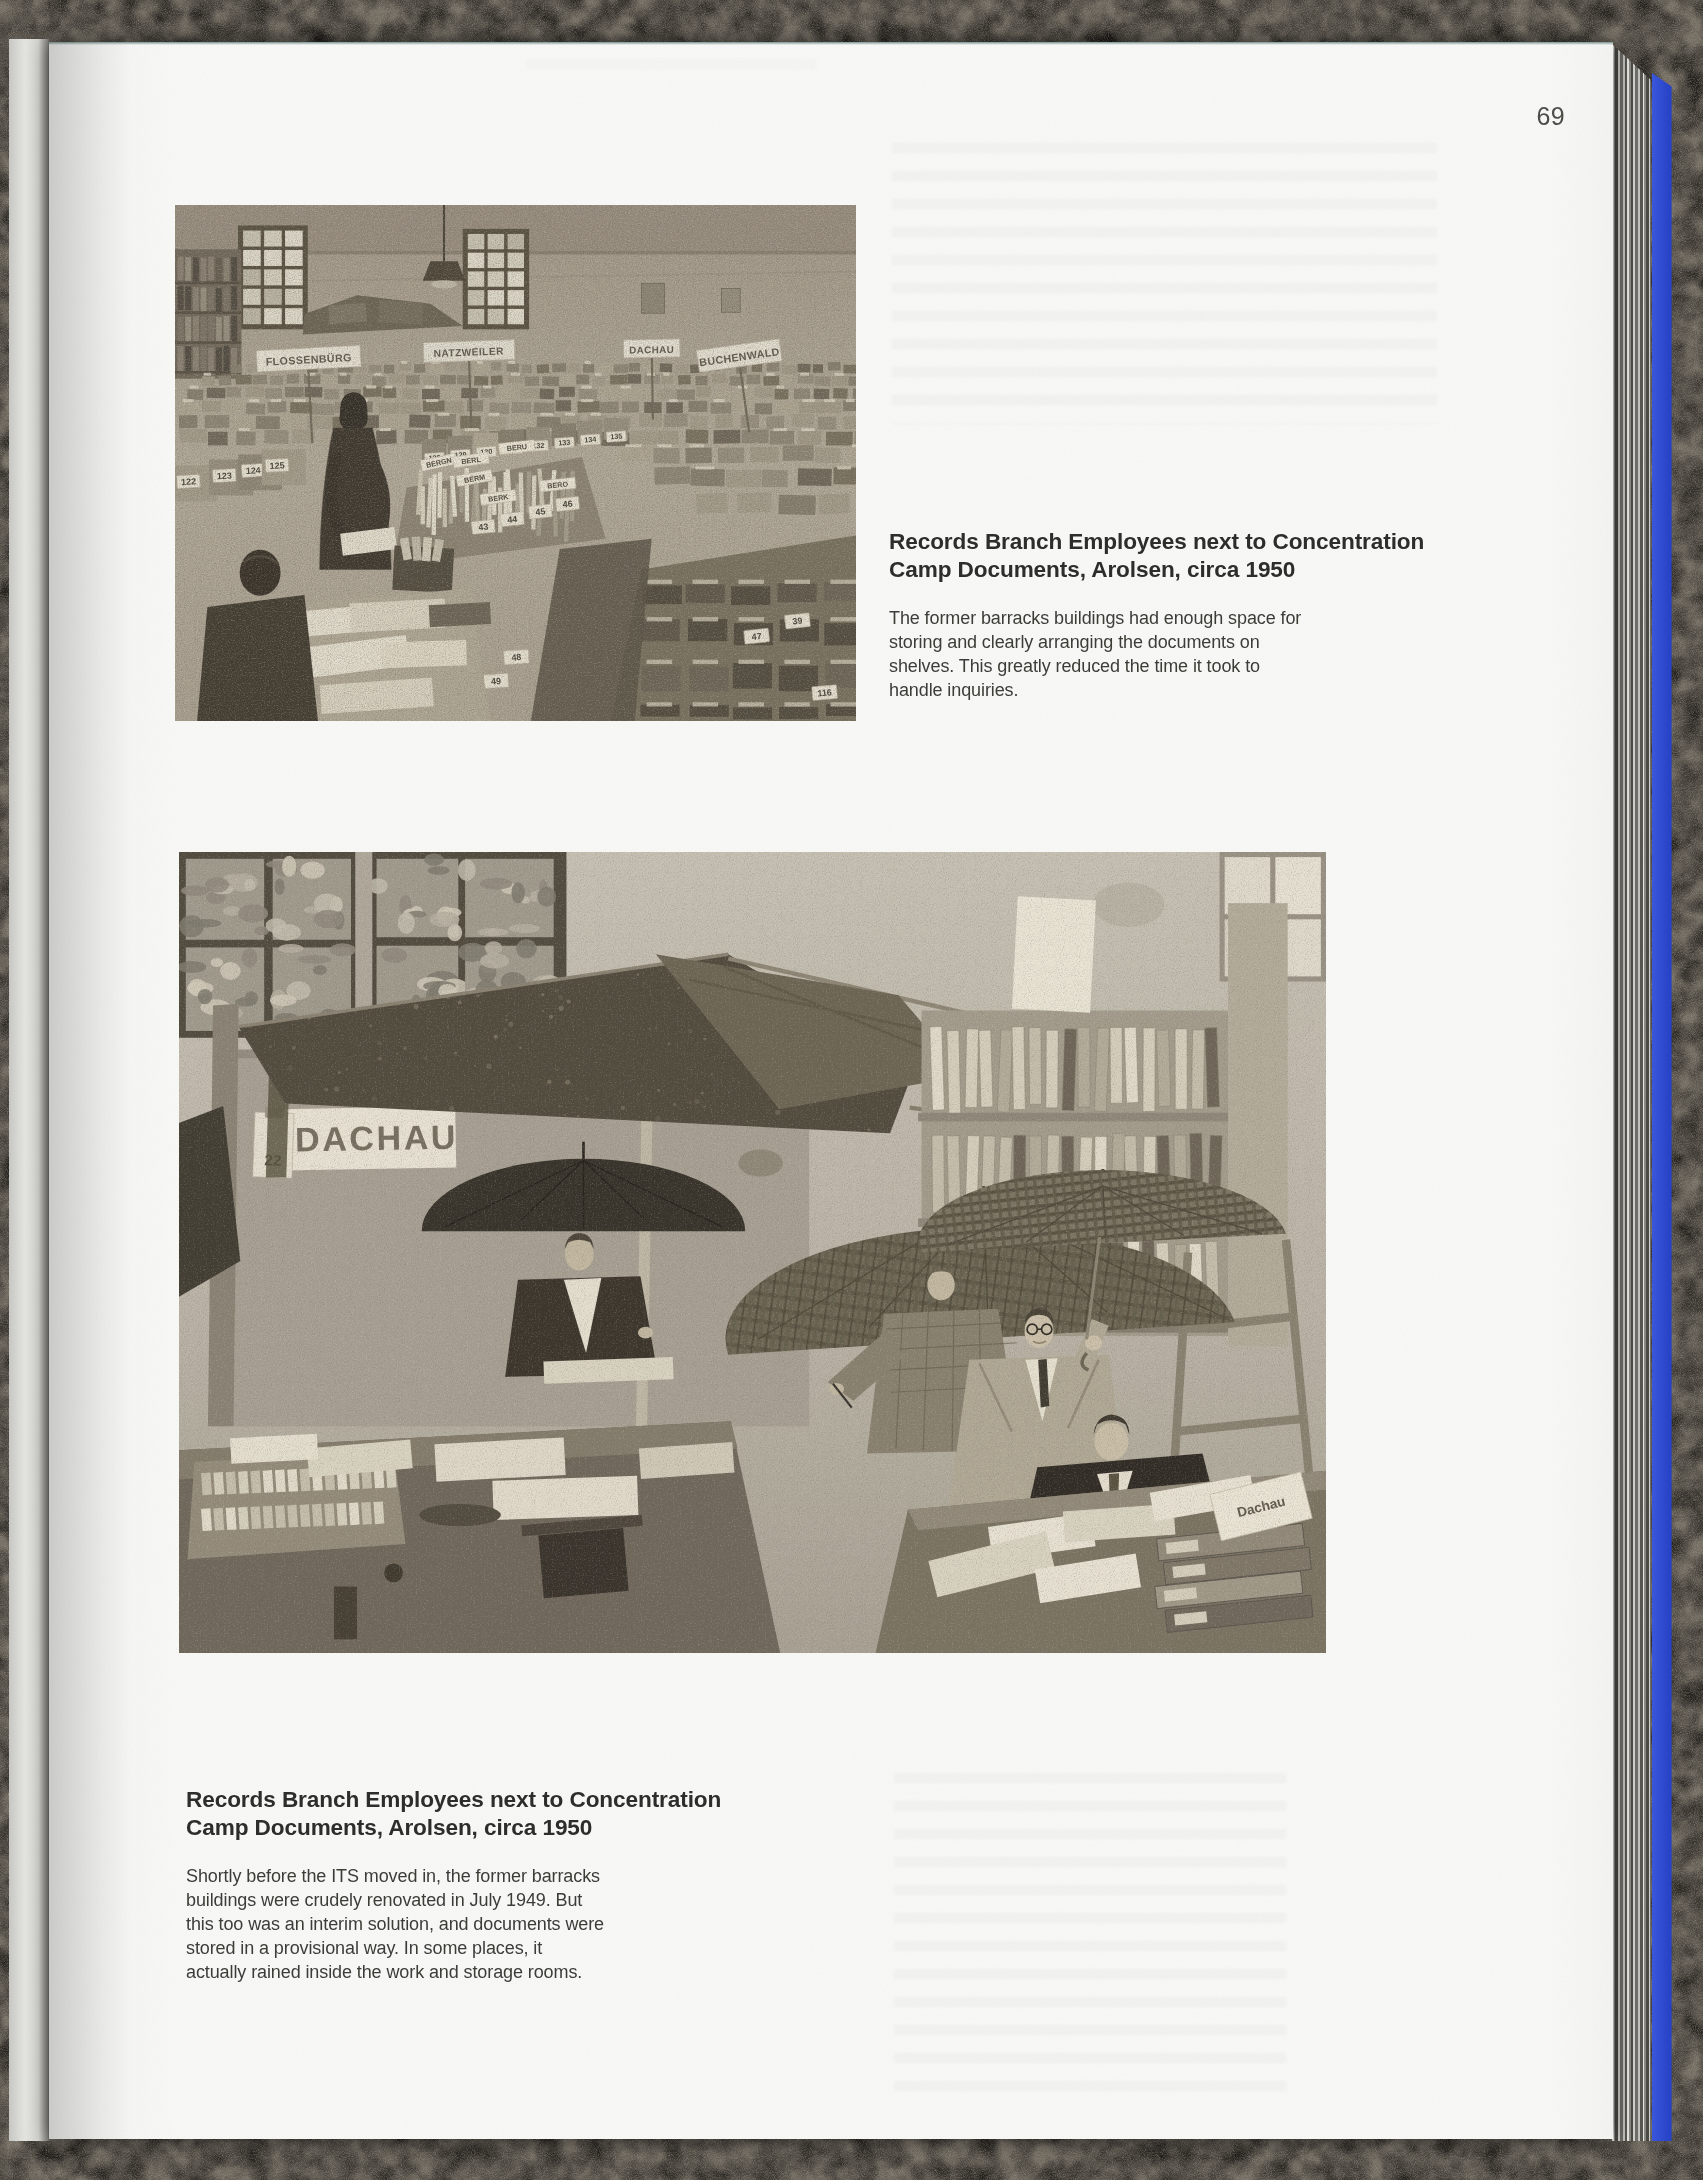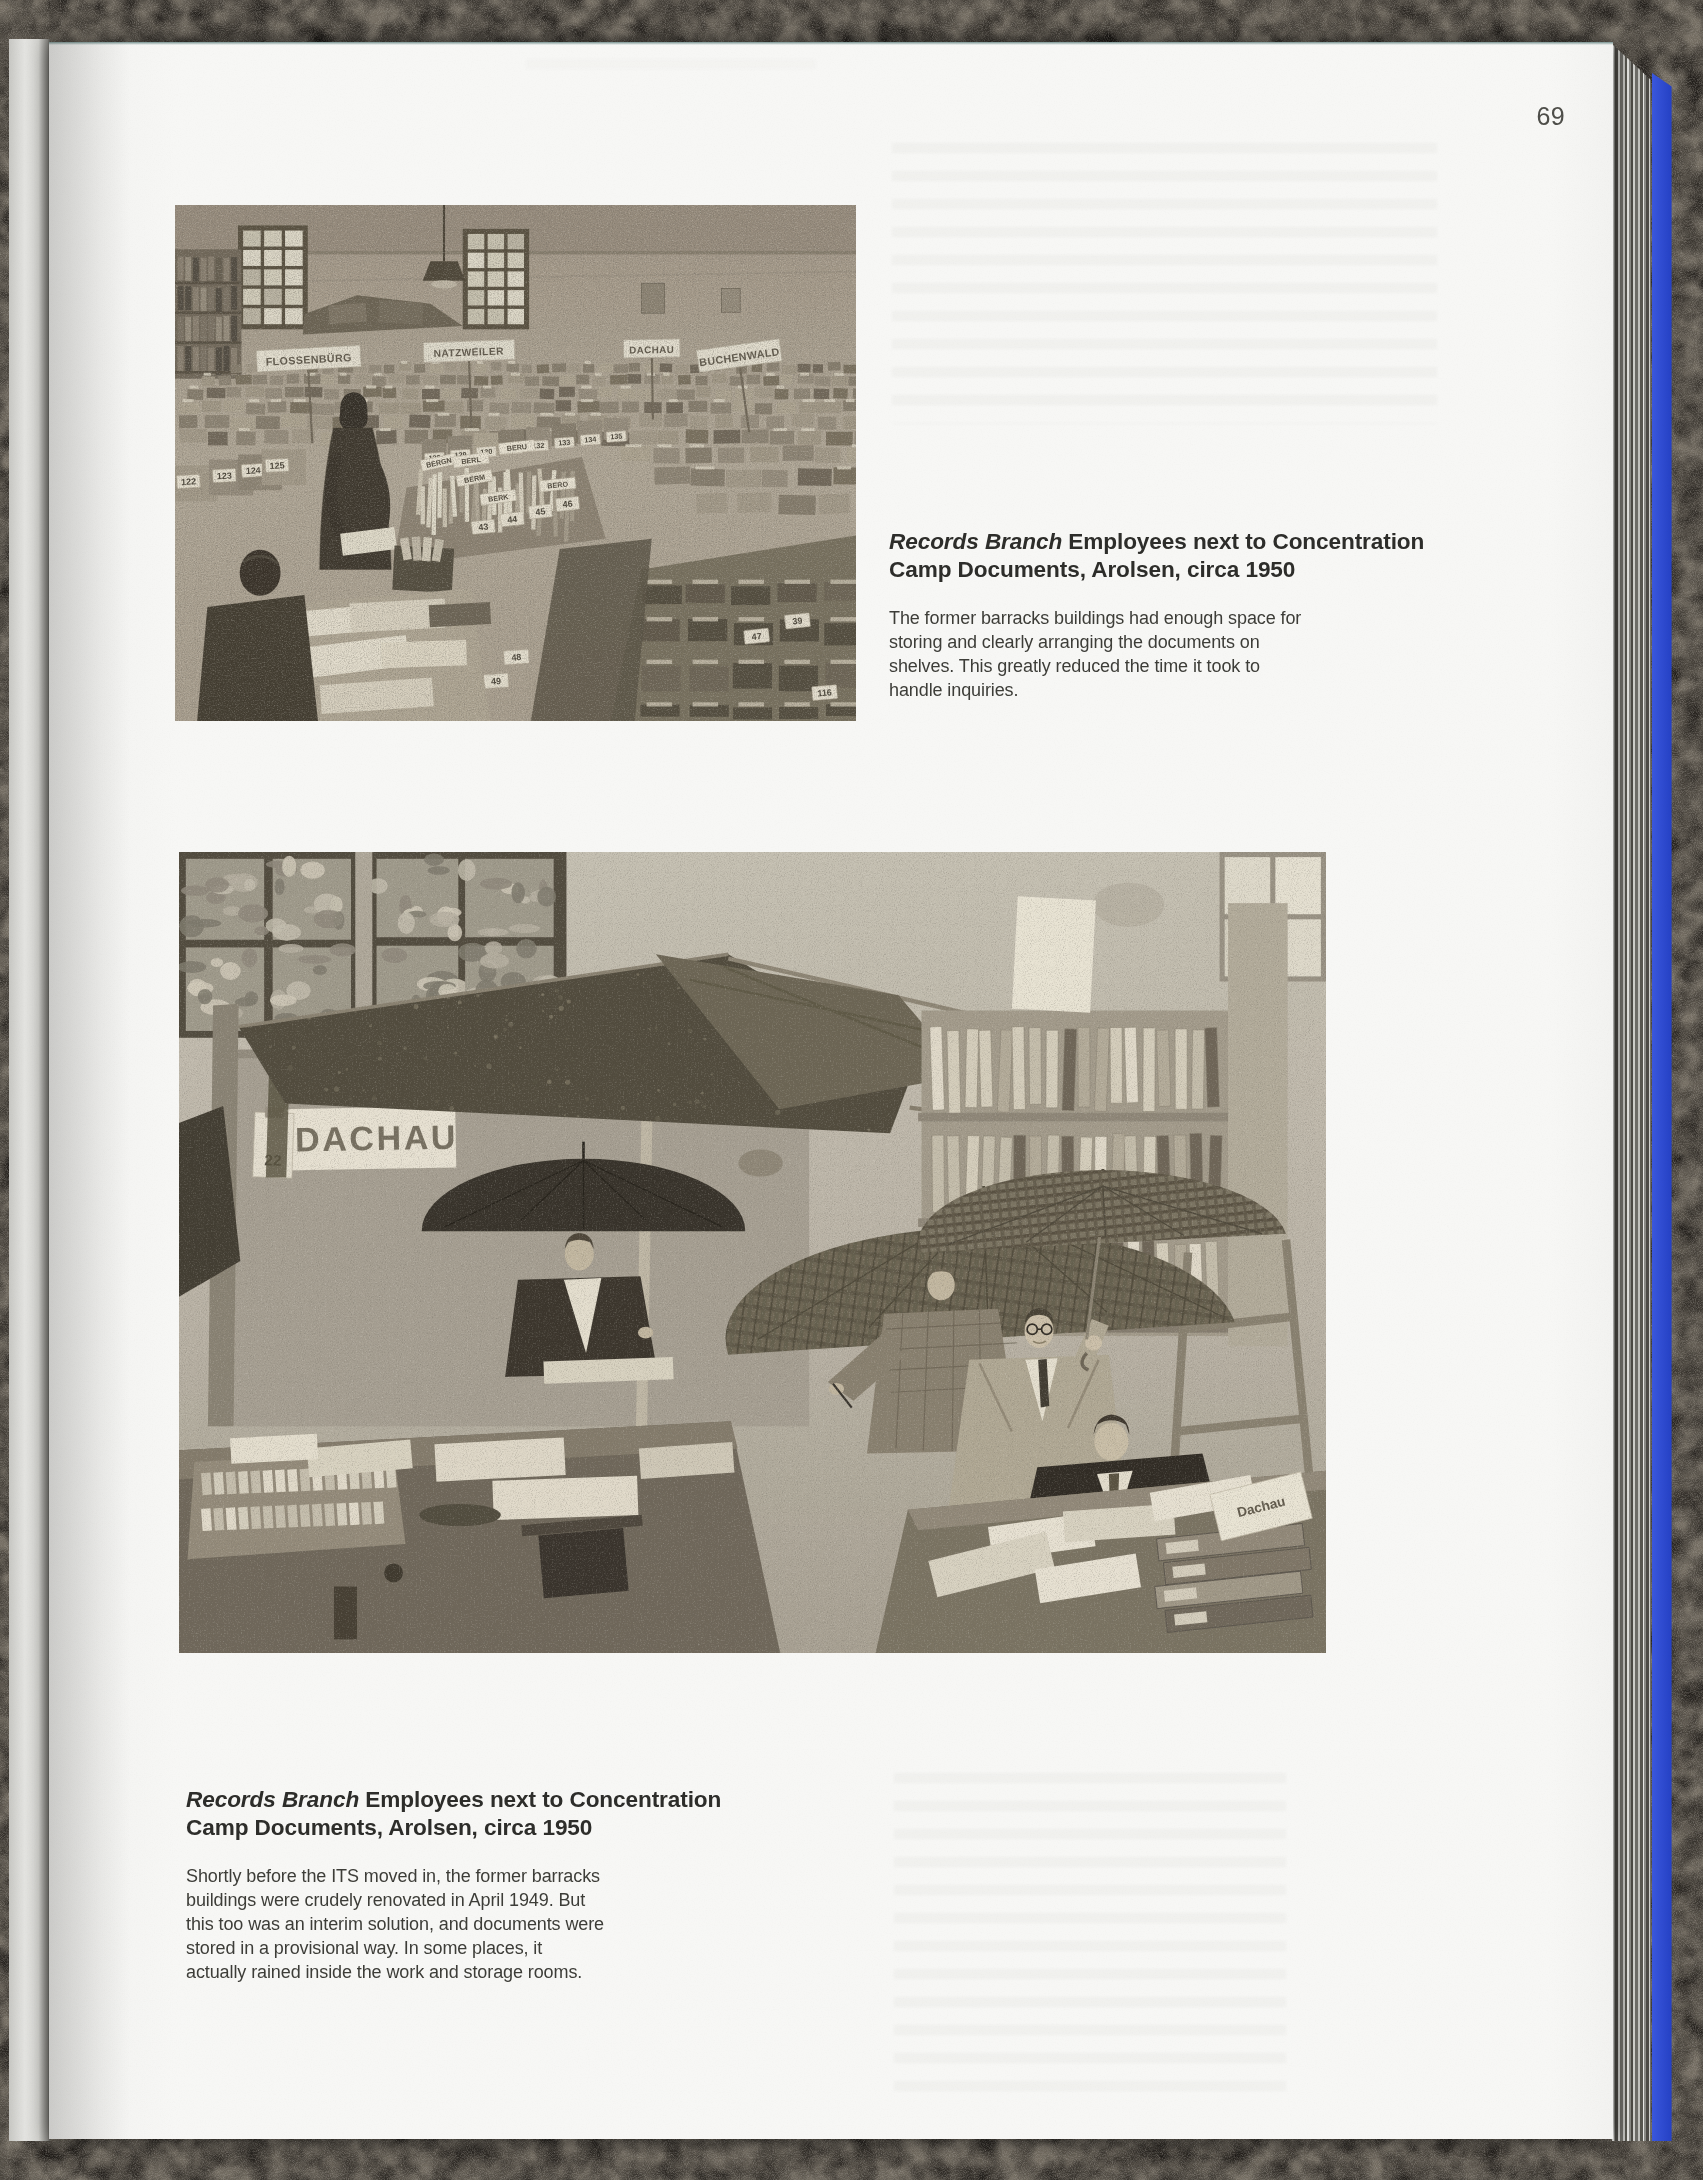--- a/index.html
+++ b/index.html
@@ -29,21 +29,21 @@
     font-size:25px;color:#4e4e49;letter-spacing:0.4px;}
   figure{margin:0;position:absolute;}
   .photo-top{left:126px;top:163px;width:681px;height:516px;}
   .photo-bottom{left:130px;top:810px;width:1147px;height:801px;}
   figure svg{width:100%;height:100%;display:block;}
   .caption{position:absolute;width:579px;}
   .caption-top{left:840px;top:486px;}
   .caption-bottom{left:137px;top:1744px;}
   .caption-title{font-size:22.6px;line-height:28px;font-weight:700;color:#2d2d2a;
     letter-spacing:-0.1px;white-space:pre-line;}
-  .caption-title .it{font-style:italic;}
+  .caption-title .it{}
   .caption-body{margin-top:22px;font-size:18px;line-height:24px;color:#3d3d38;
     letter-spacing:-0.1px;white-space:pre-line;}
   
   .ghost{position:absolute;opacity:.5;filter:blur(1.7px);
     background:repeating-linear-gradient(180deg,rgba(124,121,111,.10) 0 10.2px,rgba(124,121,111,0) 10.2px 28px);}
   .ghost-1{left:843px;top:101px;width:545px;height:281px;}
   .ghost-2{left:845px;top:1731px;width:392px;height:334px;}
   .ghost-3{left:477px;top:17px;width:290px;height:22px;opacity:.3;}
   .grain-top{position:absolute;left:0;top:0;width:1704px;height:2181px;pointer-events:none;opacity:.5;}
 </style>
@@ -1276,21 +1276,21 @@
         <rect width="1347" height="940" fill="#877c64" opacity=".05"></rect>
         <rect width="1347" height="940" filter="url(#n2d)" opacity=".5"></rect>
         <rect width="1347" height="940" filter="url(#n2l)" opacity=".42"></rect>
       </svg>
     </figure>
 
     <div class="caption caption-bottom">
       <div class="caption-title"><span class="it">Records Branch</span><span> Employees next to Concentration
 Camp Documents, Arolsen, circa 1950</span></div>
       <div class="caption-body">Shortly before the ITS moved in, the former barracks
-buildings were crudely renovated in April 1949. But
+buildings were crudely renovated in July 1949. But
 this too was an interim solution, and documents were
 stored in a provisional way. In some places, it
 actually rained inside the work and storage rooms.</div>
     </div>
 
   </div>
 
   <svg class="grain-top" viewBox="0 0 2000 2560" width="1704" height="2181">
     <defs>
       <filter id="gt">

